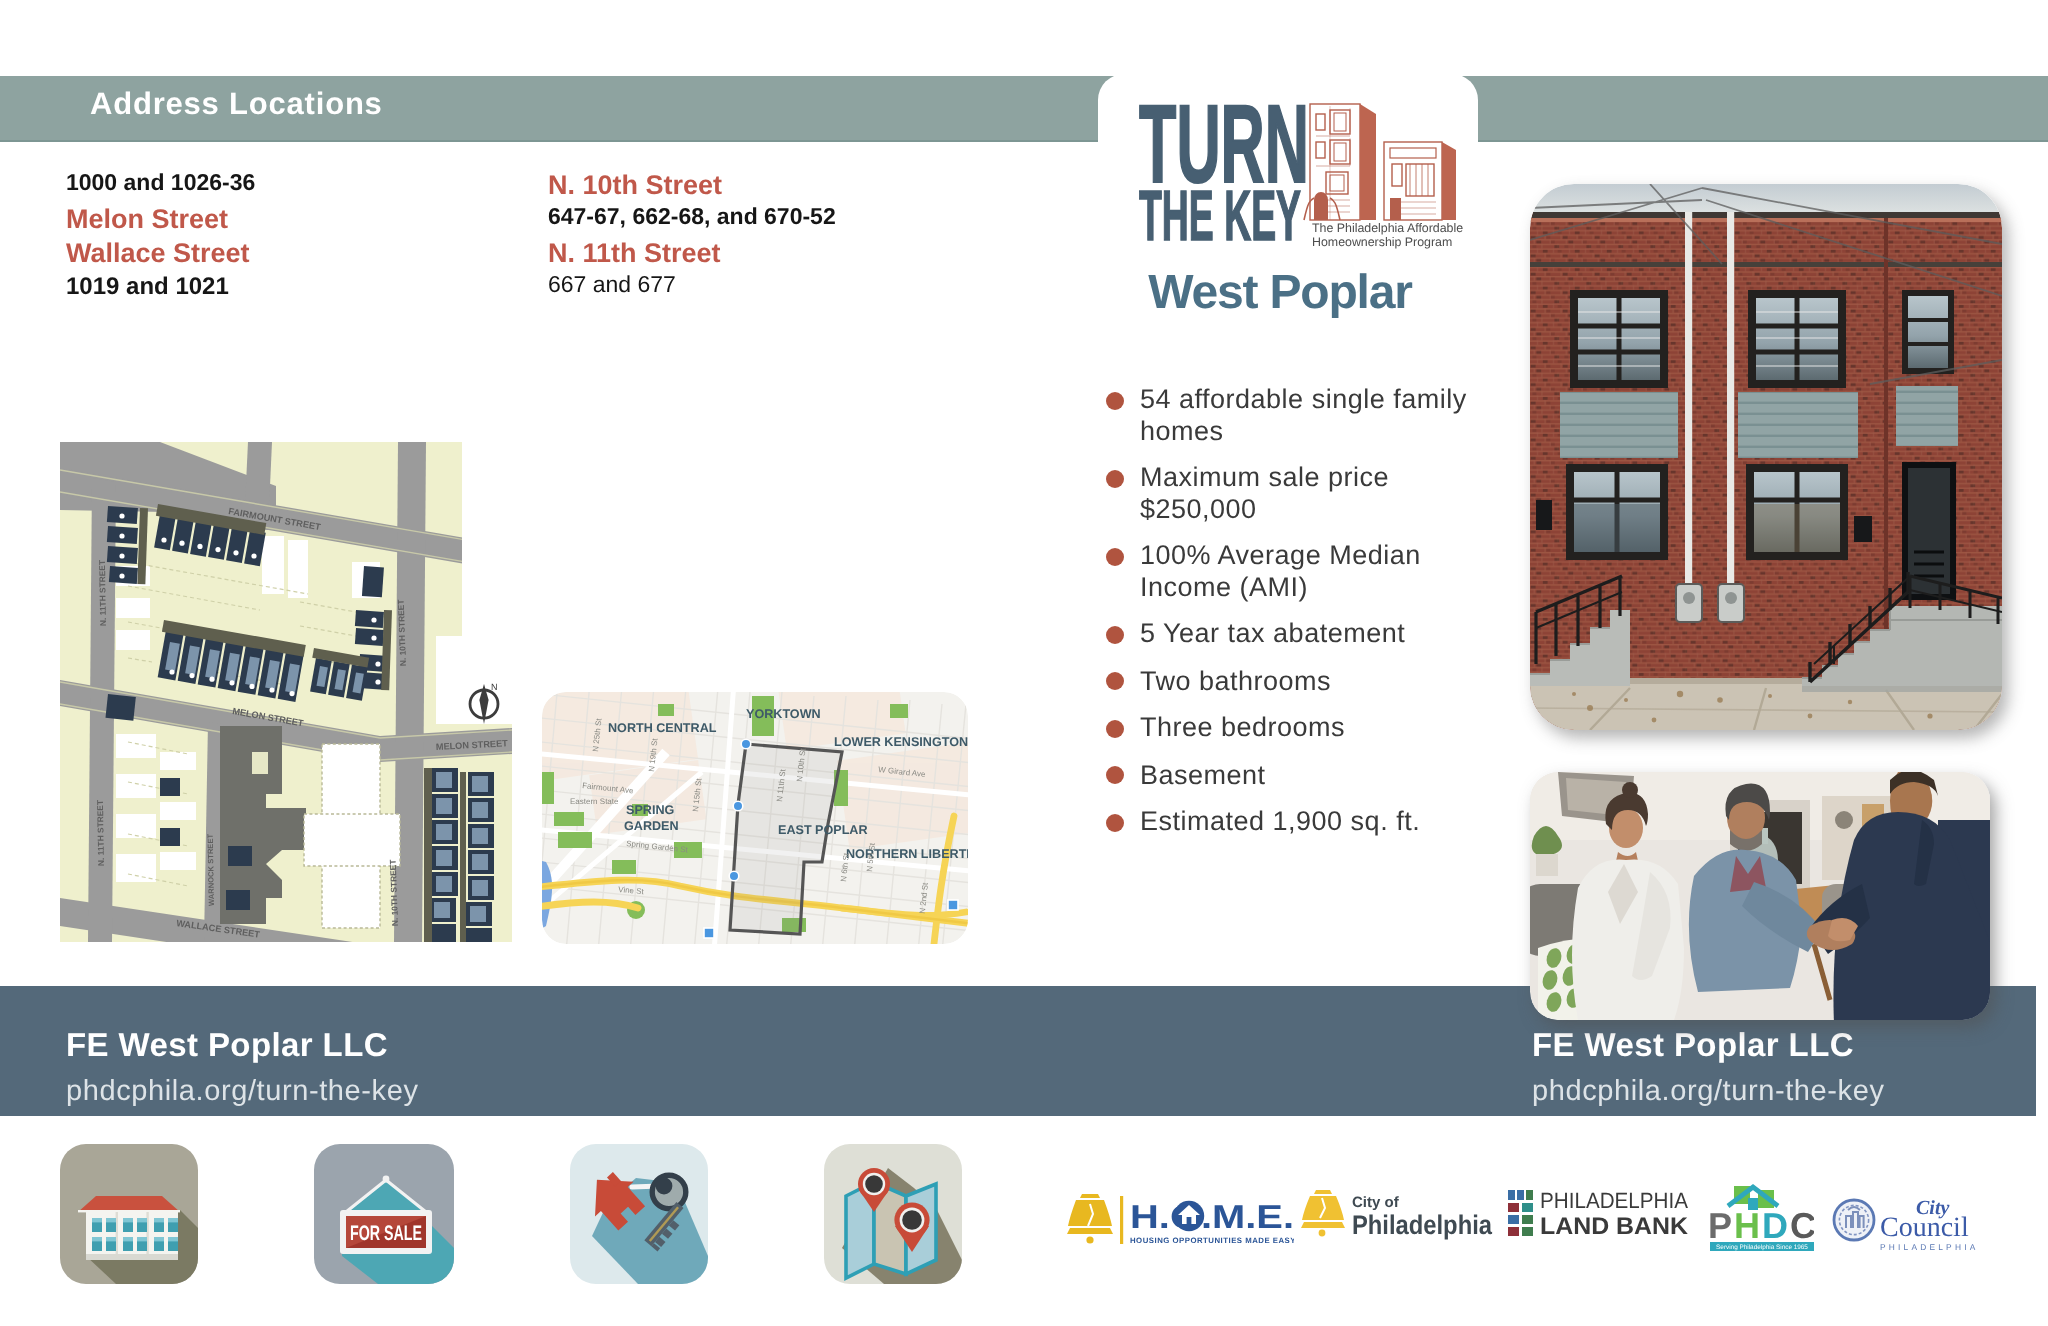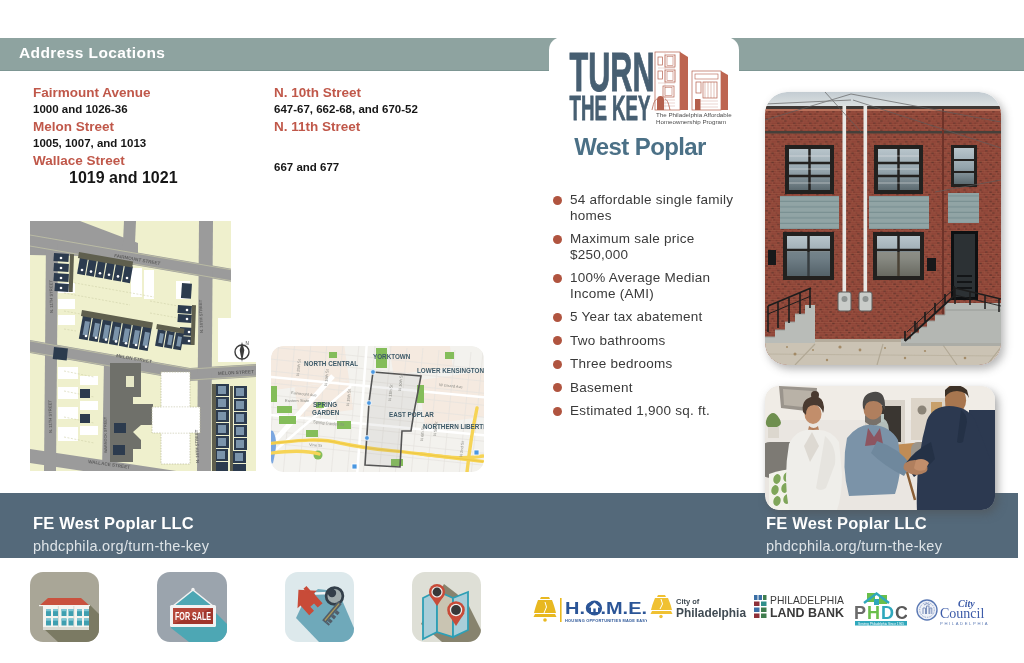--- a/index.html
+++ b/index.html
@@ -8,46 +8,44 @@
 .abs{position:absolute;}
 </style>
 </head>
 <body>
 <div class="page">
 
 <div class="abs" style="left:0;top:38px;width:1024px;height:32px;background:#8ea3a0;border-bottom:1px solid #7d9693;"></div>
 
 <div class="abs" style="left:549px;top:37px;width:190px;height:40px;background:#fff;border-radius:13px 13px 0 0;"></div>
 
-<div class="abs" style="left:19px;top:44px;font-size:15.5px;font-weight:bold;color:#fff;letter-spacing:.4px;">Address Locations</div>
+<div class="abs" style="left:45px;top:44px;font-size:15.5px;font-weight:bold;color:#fff;letter-spacing:.4px;">Address Locations</div>
 
 <div class="abs" style="left:33px;top:84px;width:230px;line-height:17px;">
 
-  <div style="font-size:13.5px;font-weight:bold;color:#c0584a;">Fairmount Avenue</div>
 
   <div style="font-size:11.5px;font-weight:bold;color:#161616;">1000 and 1026-36</div>
 
   <div style="font-size:13.5px;font-weight:bold;color:#c0584a;">Melon Street</div>
 
-  <div style="font-size:11.5px;font-weight:bold;color:#161616;">1005, 1007, and 1013</div>
 
   <div style="font-size:13.5px;font-weight:bold;color:#c0584a;">Wallace Street</div>
 
-  <div style="font-size:16px;font-weight:bold;color:#161616;margin-left:36px;">1019 and 1021</div>
+  <div style="font-size:12px;font-weight:bold;color:#161616;">1019 and 1021</div>
 </div>
 
 <div class="abs" style="left:274px;top:84px;width:230px;line-height:17px;">
 
   <div style="font-size:13.5px;font-weight:bold;color:#c0584a;">N. 10th Street</div>
 
   <div style="font-size:11.5px;font-weight:bold;color:#161616;">647-67, 662-68, and 670-52</div>
 
   <div style="font-size:13.5px;font-weight:bold;color:#c0584a;">N. 11th Street</div>
 
-  <div style="font-size:11.5px;font-weight:bold;color:#161616;margin-top:24px;">667 and 677</div>
+  <div style="font-size:11.5px;font-weight:normal;color:#161616;">667 and 677</div>
 </div>
 
 <svg class="abs" style="left:30px;top:221px;" width="226" height="250" viewBox="0 0 226 250">
   <defs>
         <clipPath id="m1c">
           <rect width="226" height="250"></rect>
         </clipPath>
       </defs>
   <g clip-path="url(#m1c)">
 

